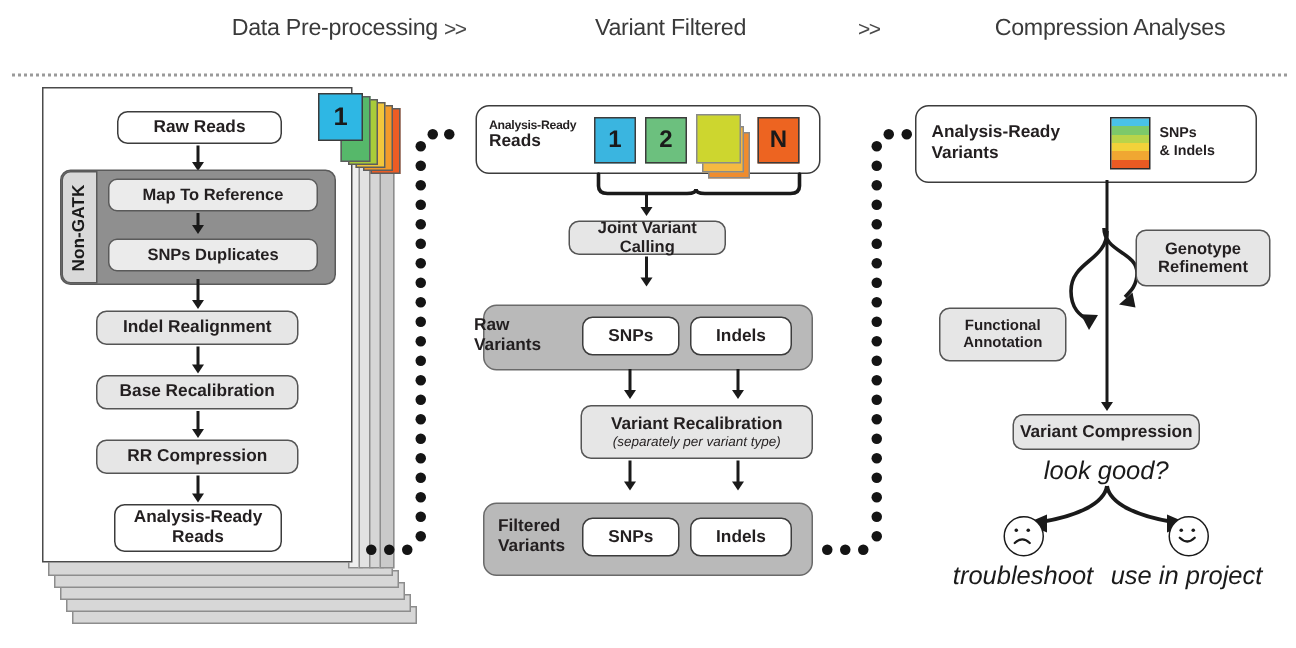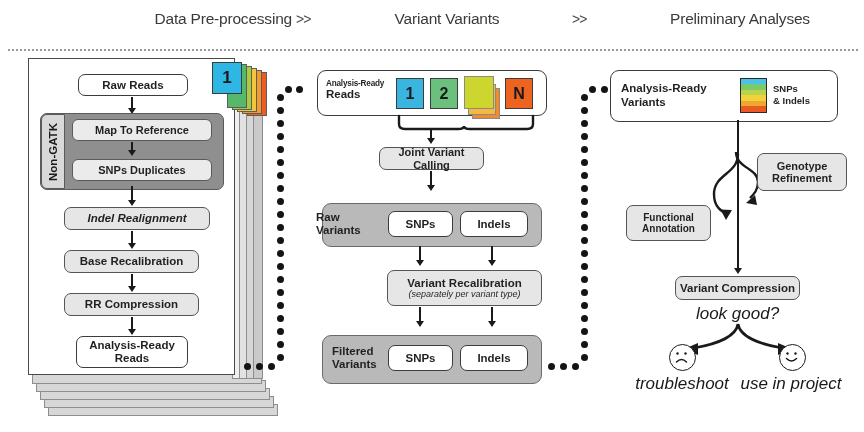--- a/index.html
+++ b/index.html
@@ -96,23 +96,23 @@
   .vline{position:absolute;background:#1a1a1a;width:2.2px;}
 </style>
 </head>
 <body>
 
 <div id="root">
 
   <div class="hdr">
     <div class="hdr-title" style="left:57px;width:235px;text-align:right;">Data Pre-processing</div>
     <div class="hdr-chev" style="left:296px;">&gt;&gt;</div>
-    <div class="hdr-title" style="left:352px;width:190px;text-align:center;">Variant Variants</div>
+    <div class="hdr-title" style="left:352px;width:190px;text-align:center;">Variant Filtered</div>
     <div class="hdr-chev" style="left:572px;">&gt;&gt;</div>
-    <div class="hdr-title" style="left:625px;width:230px;text-align:center;">Preliminary Analyses</div>
+    <div class="hdr-title" style="left:625px;width:230px;text-align:center;">Compression Analyses</div>
     <div class="hdr-rule"></div>
   </div>
 
   <div>
 
     <div class="sheet-shade" style="left:48px;top:404px;width:228px;height:10px;"></div>
     <div class="sheet-shade" style="left:44px;top:396px;width:228px;height:10px;"></div>
     <div class="sheet-shade" style="left:40px;top:388px;width:228px;height:10px;"></div>
     <div class="sheet-shade" style="left:36px;top:380px;width:228px;height:10px;"></div>
     <div class="sheet-shade" style="left:32px;top:372px;width:228px;height:10px;"></div>
@@ -147,21 +147,21 @@
       <div class="arr-line" style="left:131px;top:142px;height:10px;"></div>
       <div class="arr-head" style="left:127.5px;top:150px;"></div>
     </div>
     <div class="box b-lgrey" style="left:72px;top:159px;width:140px;height:22px;">SNPs Duplicates</div>
 
     <div class="arrow">
       <div class="arr-line" style="left:131px;top:186px;height:16px;"></div>
       <div class="arr-head" style="left:127.5px;top:200px;"></div>
     </div>
 
-    <div class="box b-grey" style="left:64px;top:207px;width:146px;height:23px;font-style:italic;">Indel Realignment</div>
+    <div class="box b-grey" style="left:64px;top:207px;width:135px;height:23px;">Indel Realignment</div>
     <div class="arrow">
       <div class="arr-line" style="left:131px;top:231px;height:14px;"></div>
       <div class="arr-head" style="left:127.5px;top:243px;"></div>
     </div>
 
     <div class="box b-grey" style="left:64px;top:250px;width:135px;height:23px;">Base Recalibration</div>
     <div class="arrow">
       <div class="arr-line" style="left:131px;top:274px;height:14px;"></div>
       <div class="arr-head" style="left:127.5px;top:286px;"></div>
     </div>

